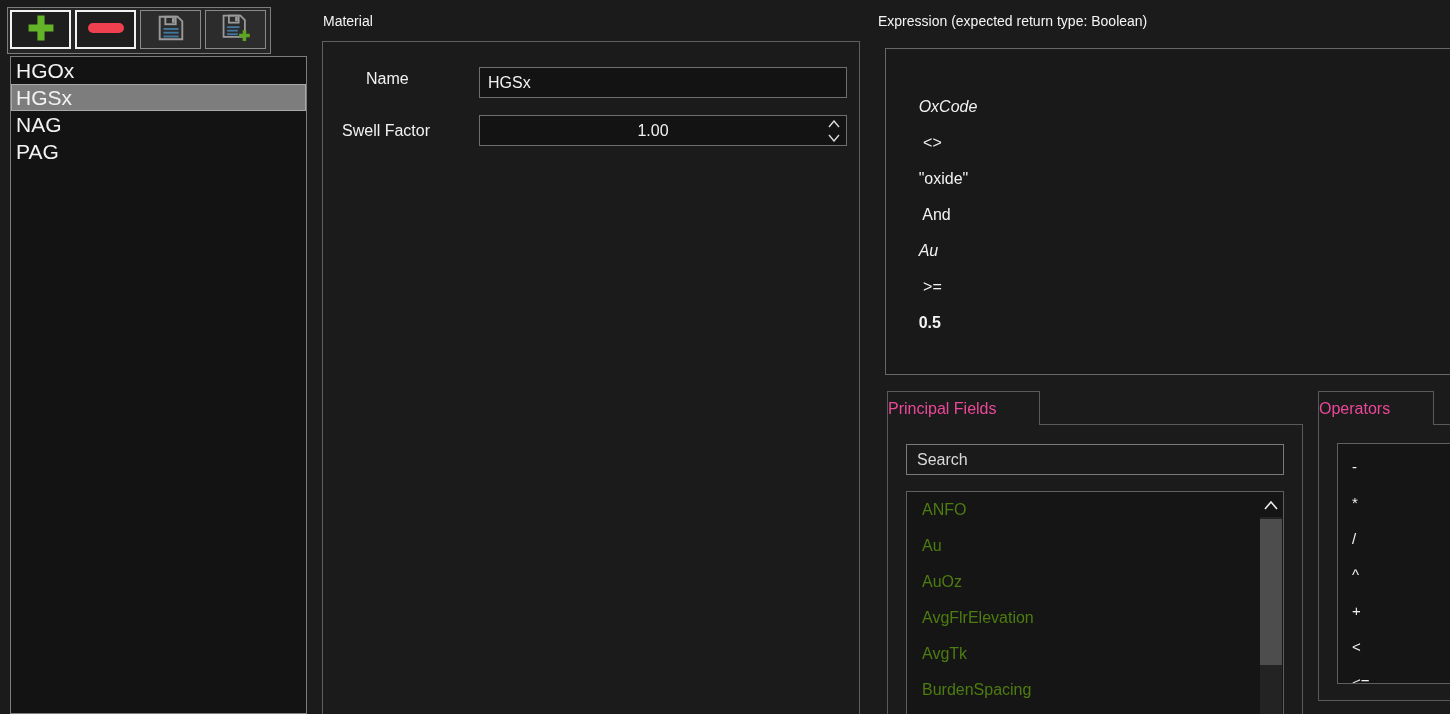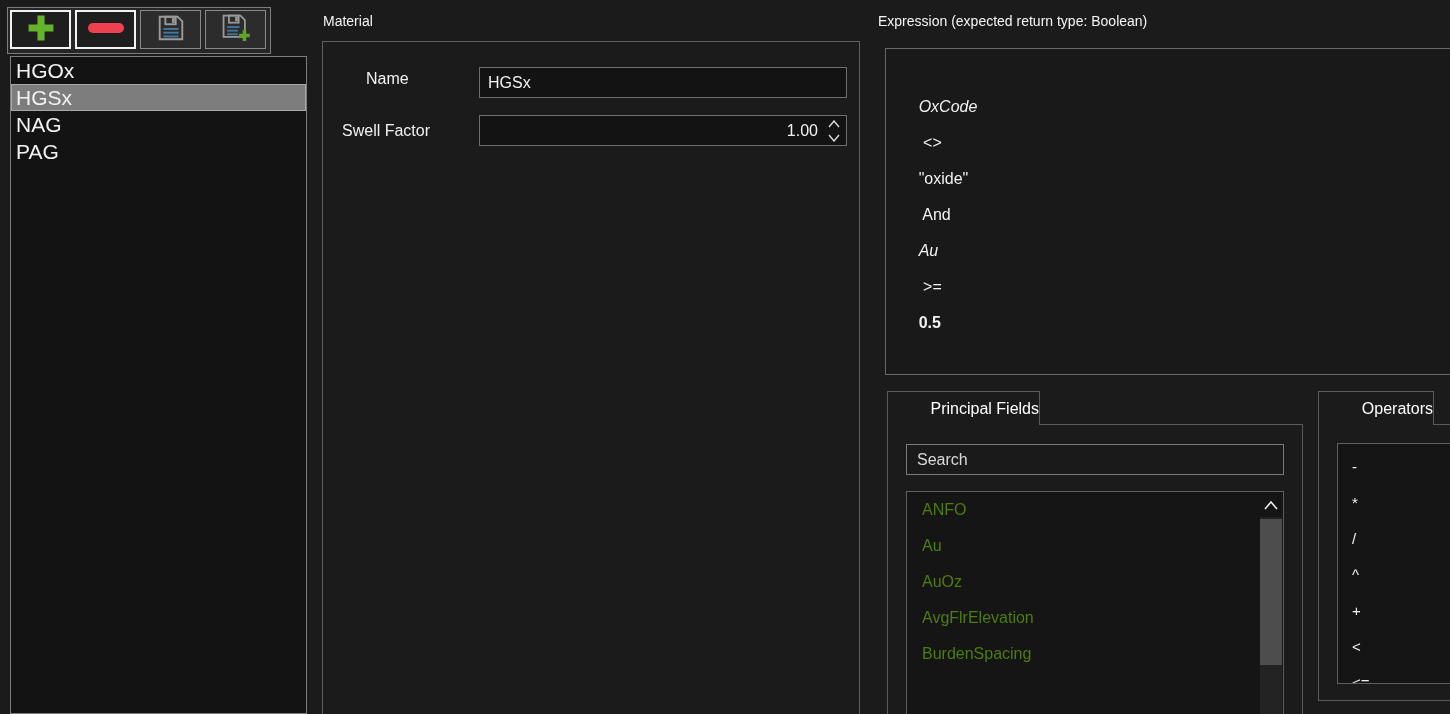--- a/index.html
+++ b/index.html
@@ -39,38 +39,38 @@
   .lbl-name{top:28px;margin-left:24px;}
   .lbl-swell{top:80px;}
   .text-input,.search-input{
     background:#131313;border:1px solid #6e6e6e;color:#f2f2f2;font-size:16px;
     font-family:"Liberation Sans",sans-serif;box-sizing:border-box;outline:none;
   }
   .name-input{position:absolute;left:156px;top:25px;width:368px;height:31px;padding:0 8px;}
   .numeric-wrap{position:absolute;left:156px;top:73px;width:368px;height:31px;}
   .numeric-input{
     width:100%;height:100%;box-sizing:border-box;background:#131313;border:1px solid #6e6e6e;
-    color:#f2f2f2;font-size:16px;font-family:"Liberation Sans",sans-serif;text-align:right;padding:0 28px 0 8px;outline:none;
+    color:#f2f2f2;font-size:16px;font-family:"Liberation Sans",sans-serif;text-align:center;padding:0 28px 0 8px;outline:none;
   }
   .spinner{position:absolute;right:4px;top:2px;bottom:2px;width:18px;display:flex;flex-direction:column;justify-content:space-between;}
   .spin-btn{background:transparent;border:none;padding:0;height:13px;display:flex;align-items:center;justify-content:center;cursor:pointer;}
   
   .title-expression{left:878px;top:13px;}
   .expression-box{
     position:absolute;left:885px;top:48px;width:570px;height:327px;box-sizing:border-box;
     border:1px solid #686868;background:#191919;padding:13px 0 0 6px;font-size:16px;white-space:pre-wrap;
   }
   .expr-part{font-style:normal;}
   .expr-part.italic{font-style:italic;}
   .expr-part.bold{font-weight:bold;}
   
   .tab{
     position:absolute;height:34px;box-sizing:border-box;background:#1b1b1b;z-index:2;
-    border:1px solid #5a5a5a;border-bottom:none;display:flex;align-items:center;justify-content:flex-end;
-    font-size:16px;color:#ffffff;cursor:pointer;
+    border:1px solid #5a5a5a;border-bottom:none;display:flex;align-items:center;justify-content:flex-start;
+    font-size:16px;color:#ec4899;cursor:pointer;
   }
   .tab-fields{left:887px;top:391px;width:153px;}
   .tab-operators{left:1318px;top:391px;width:116px;}
   .tabpage{
     position:absolute;box-sizing:border-box;border:1px solid #5a5a5a;background:#1b1b1b;z-index:1;
   }
   .page-fields{left:887px;top:424px;width:416px;height:312px;}
   .page-operators{left:1318px;top:424px;width:146px;height:277px;}
   .search-input{position:absolute;left:18px;top:19px;width:378px;height:31px;padding:0 10px;background:#1a1a1a;border-color:#7a7a7a;}
   .search-input::placeholder{color:#dadada;opacity:1;}
@@ -212,20 +212,21 @@
     <div class="fields-list">
 
         <div class="field-item">ANFO</div>
 
         <div class="field-item">Au</div>
 
         <div class="field-item">AuOz</div>
 
         <div class="field-item">AvgFlrElevation</div>
 
+        <div class="field-item">AvgTk</div>
 
         <div class="field-item">BurdenSpacing</div>
 
       <div class="fields-scrollbar">
         <div class="sb-up">
           <span>
             <svg width="14" height="9" viewBox="0 0 14 9">
                 <polyline points="1,8 7,1 13,8" fill="none" stroke="#ececec" stroke-width="1.6"></polyline>
               </svg>
           </span>

